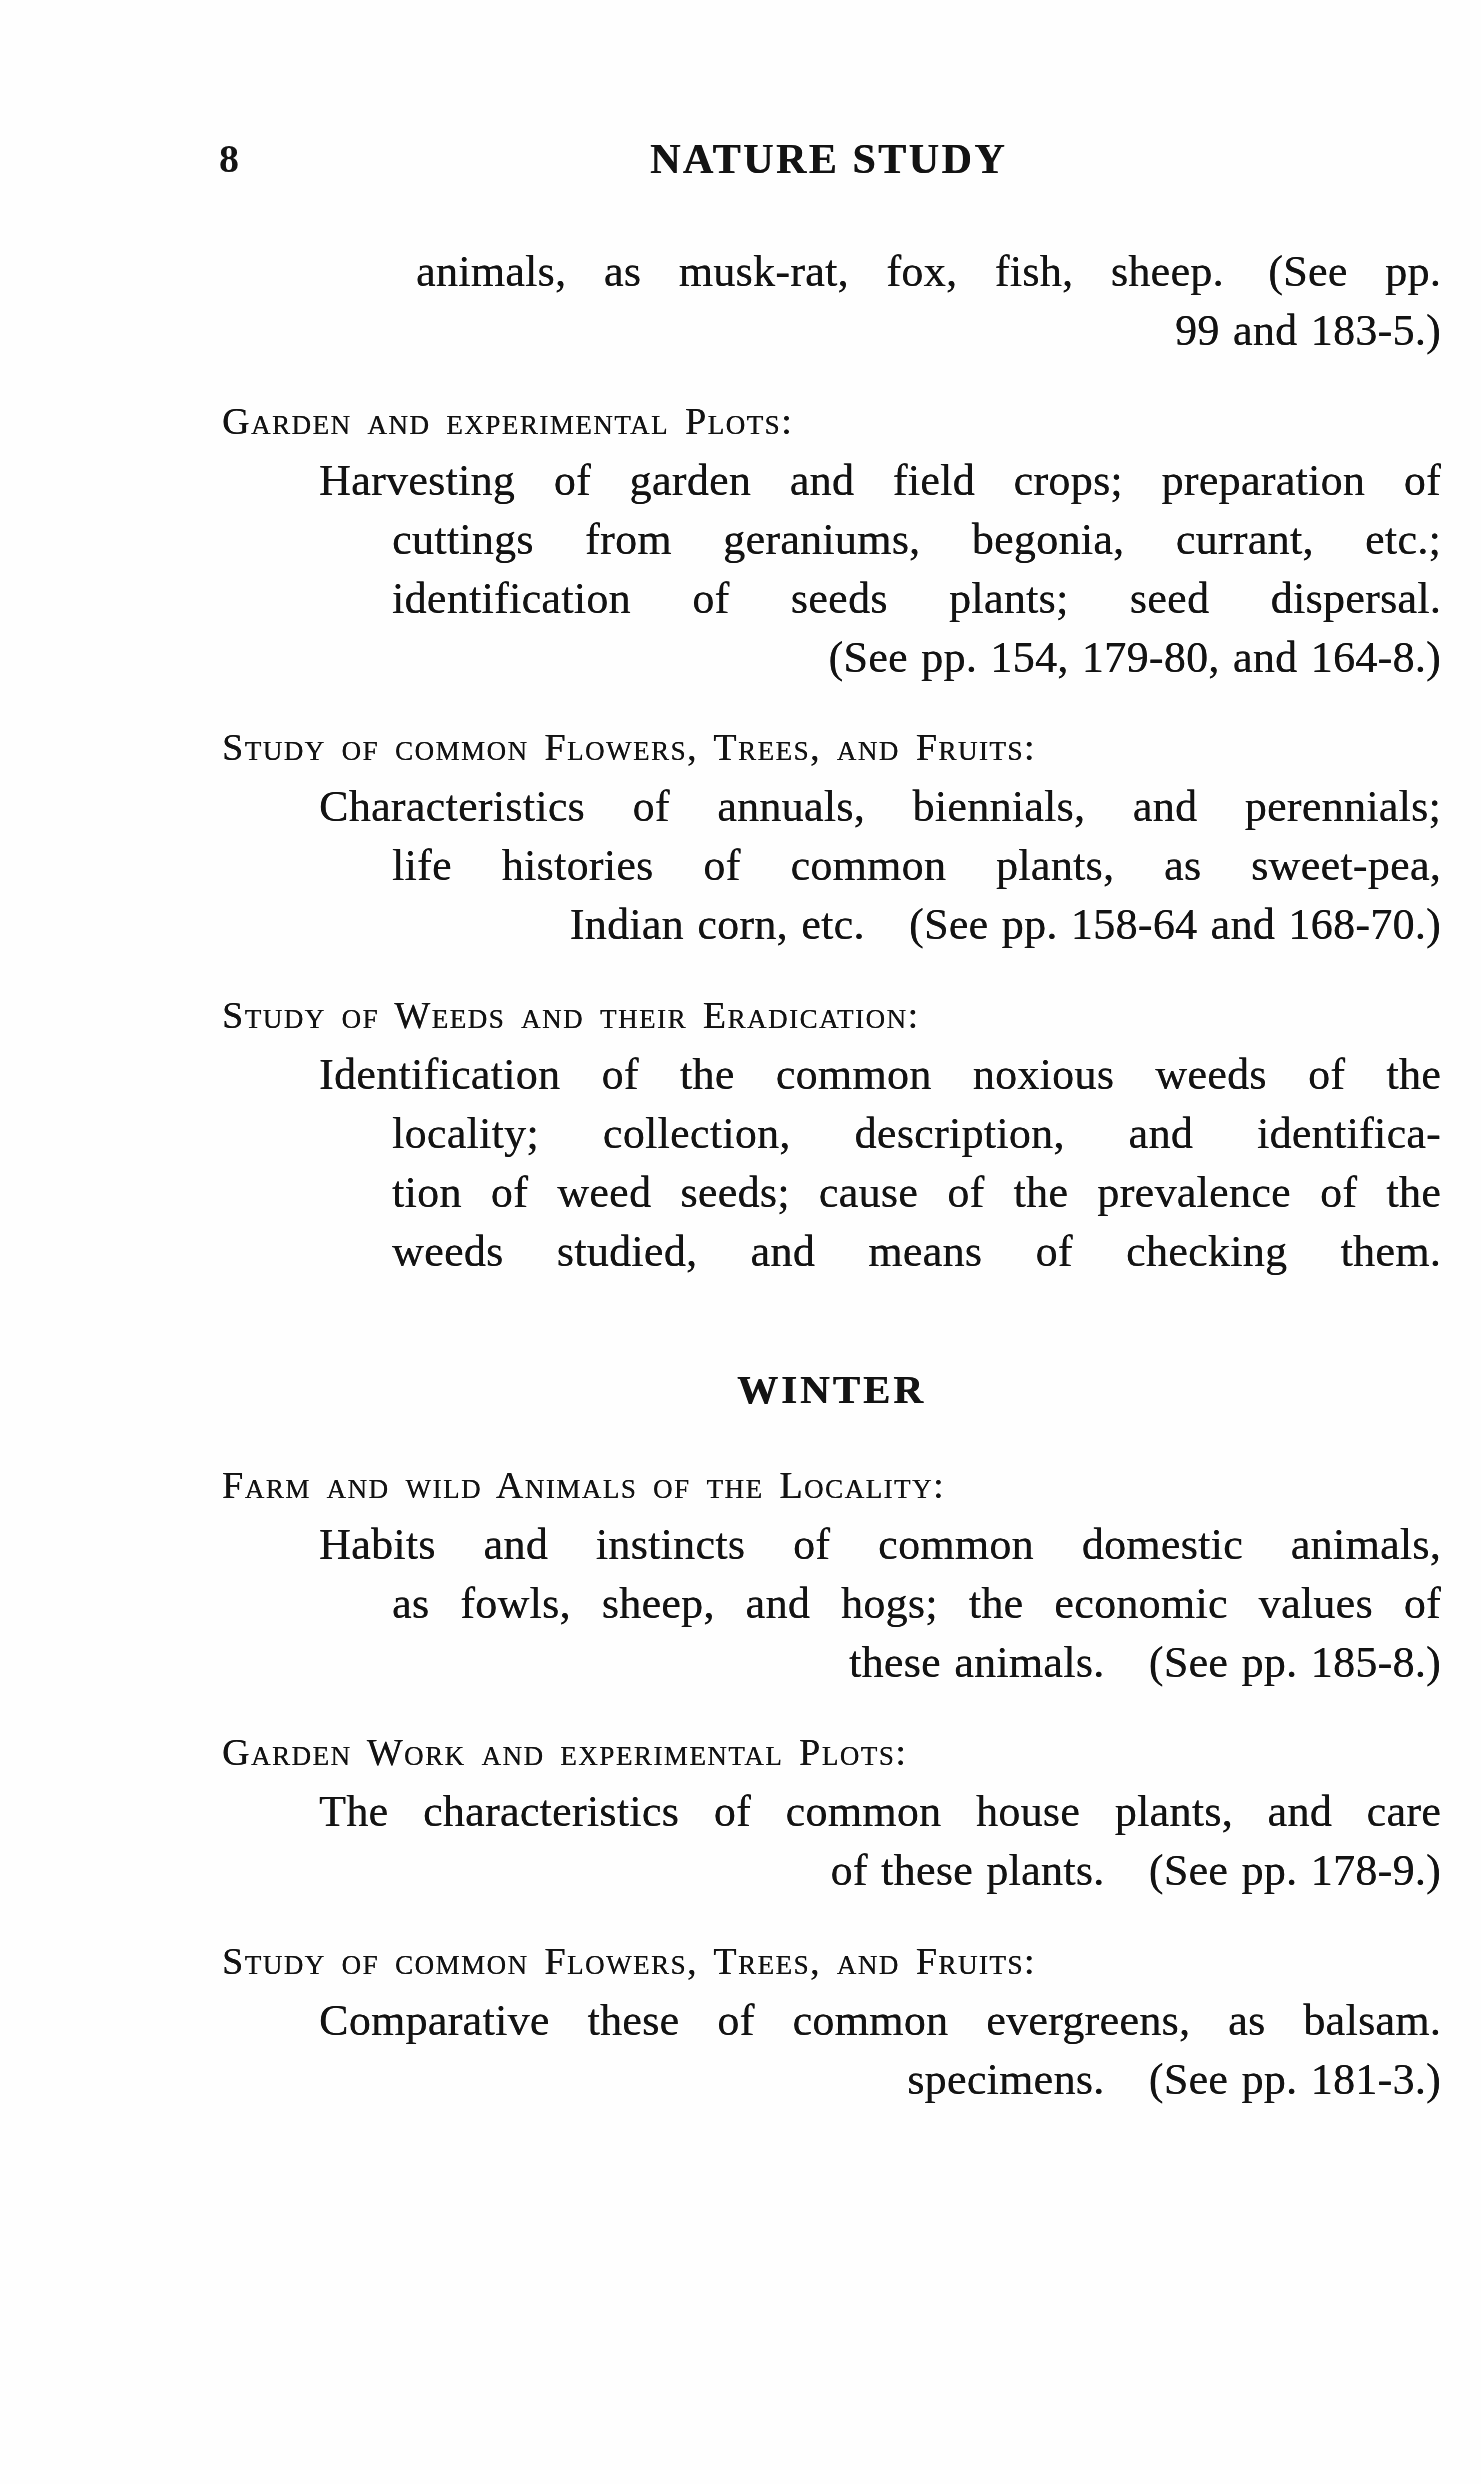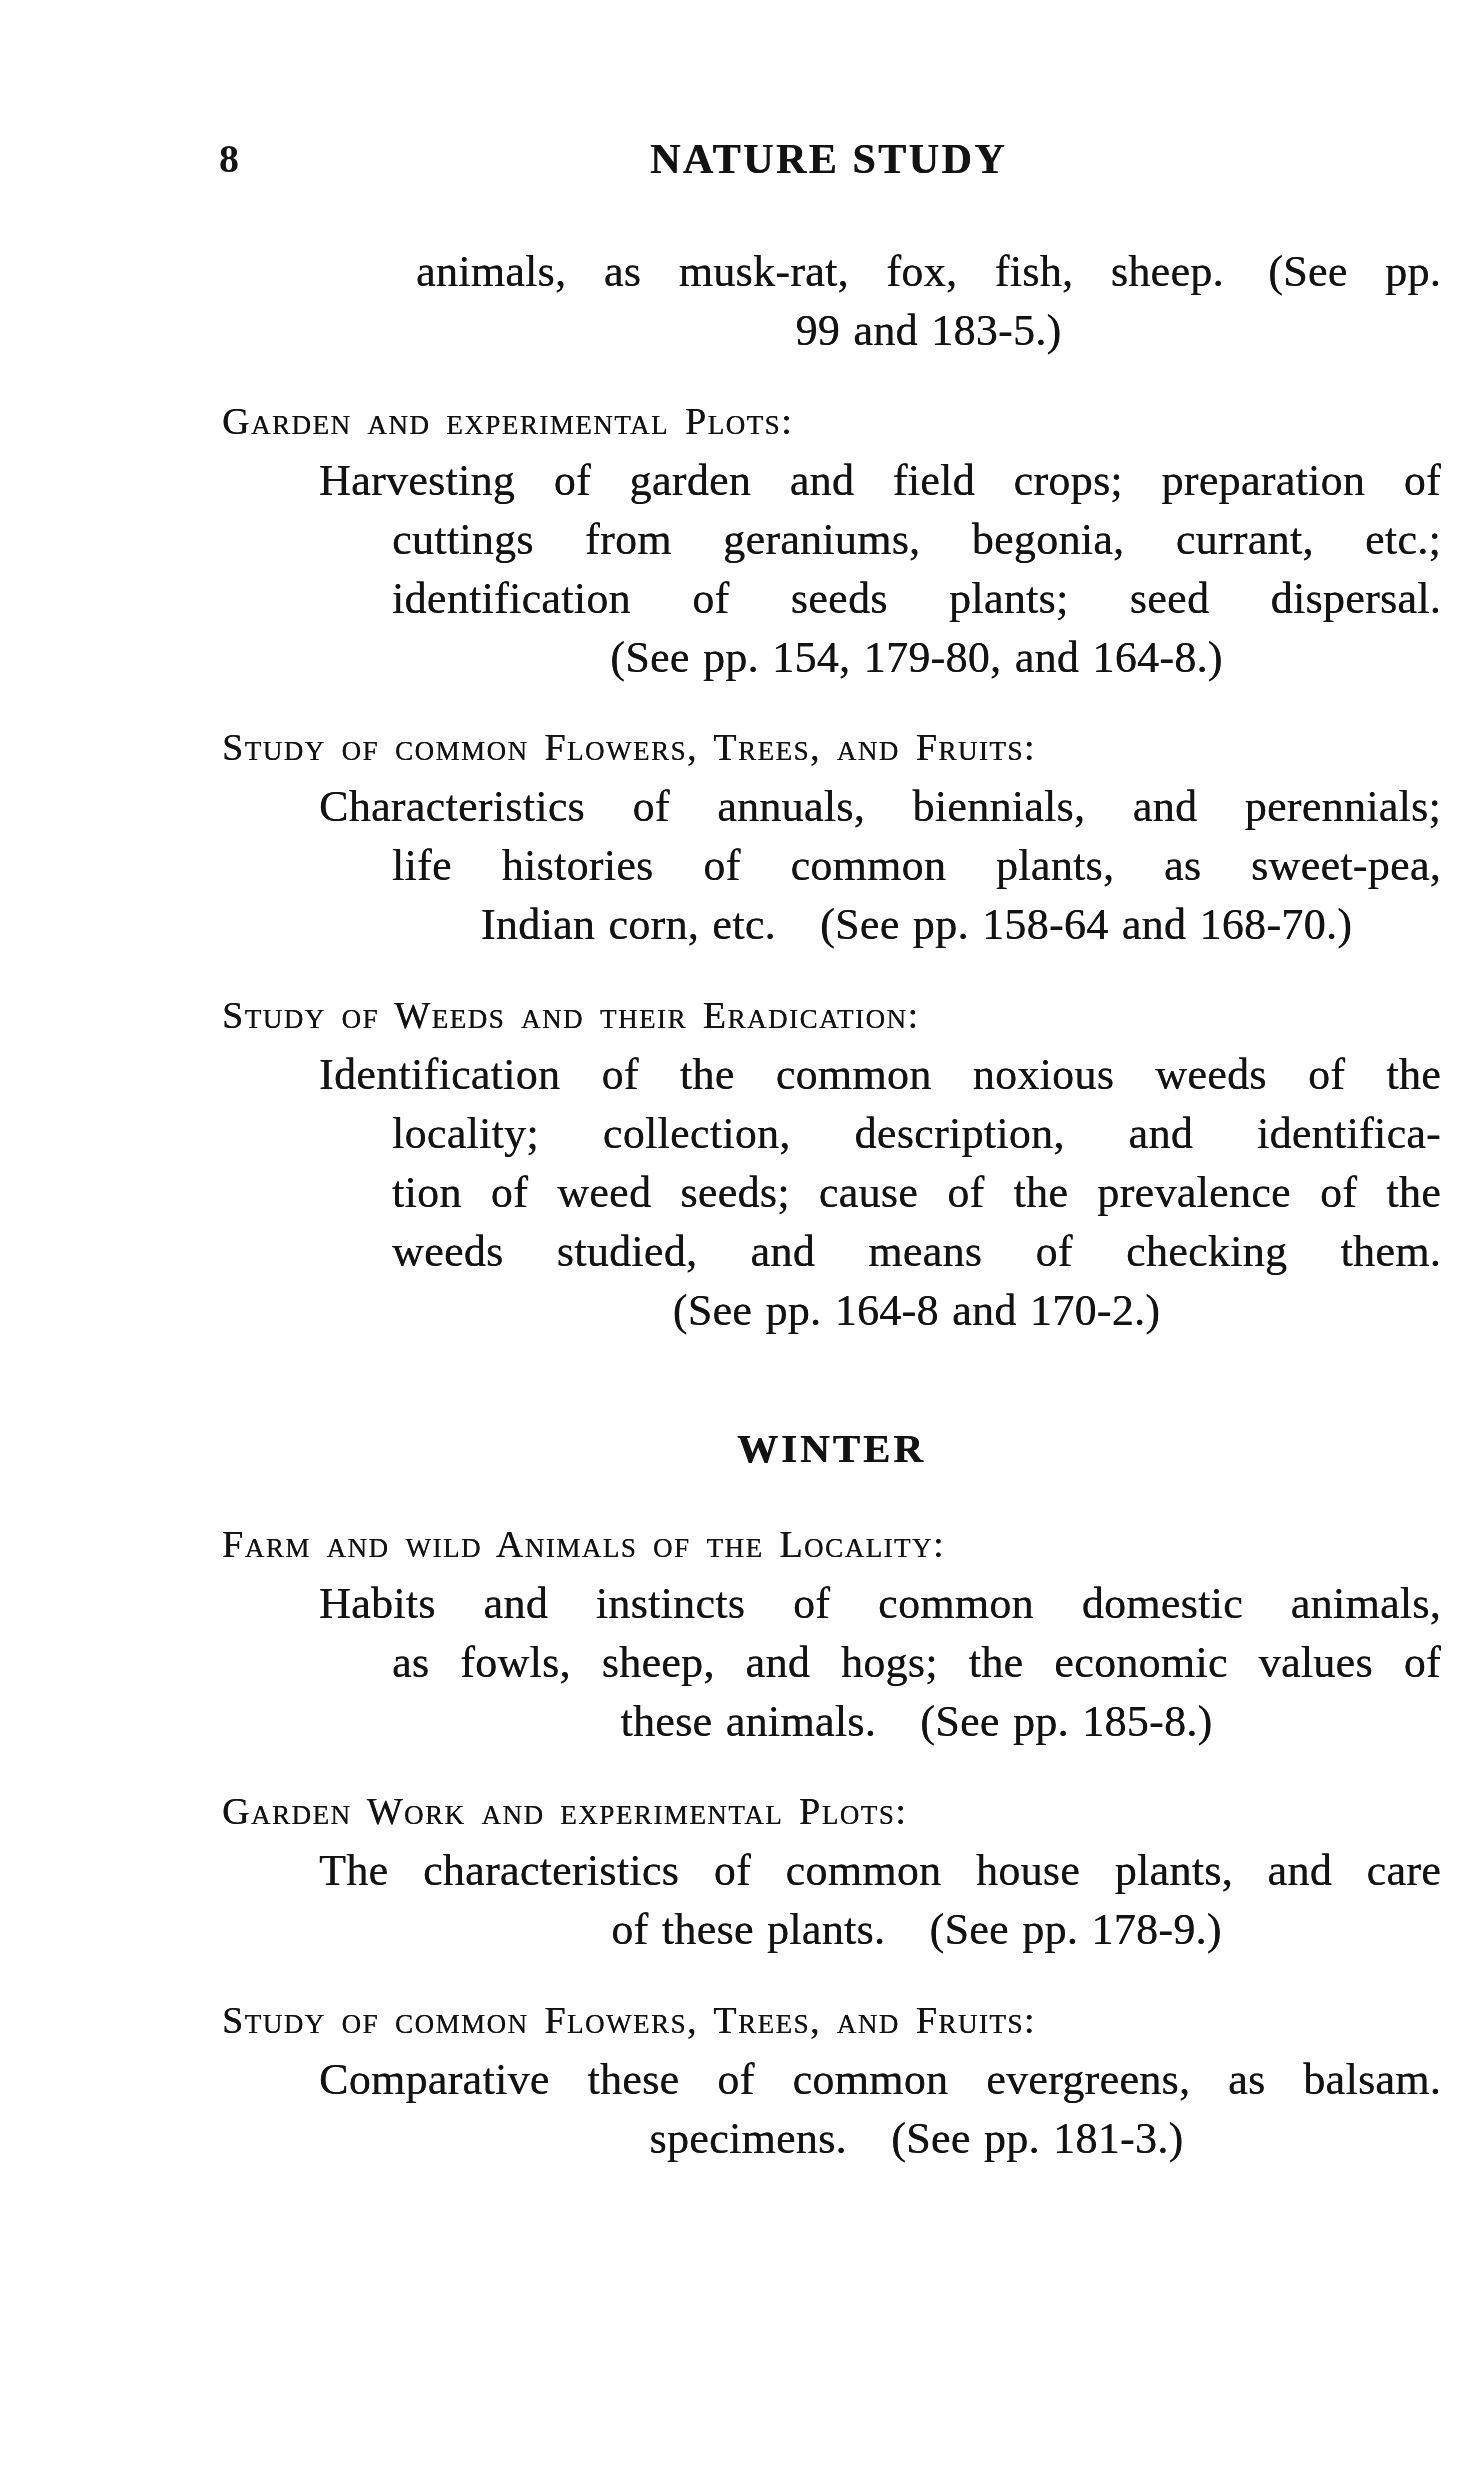--- a/index.html
+++ b/index.html
@@ -66,21 +66,21 @@
     word-spacing:2px;
     text-shadow:0.3px 0 currentColor;
   }
   .line.first{margin-left:97px;}
   .line.cont{margin-left:170px;}
   .line.intro-indent{margin-left:194px;}
   .line.justify{
     text-align:justify;
     text-align-last:justify;
   }
-  .line.last{text-align:center;}
+  .line.last{text-align:right;}
   .season{
     margin-top:79px;
     margin-bottom:5.9px;
     text-align:center;
     font-size:41px;
     font-weight:700;
     letter-spacing:3px;
     line-height:59px;
     text-shadow:0.4px 0 currentColor;
   }
@@ -110,21 +110,20 @@
         <div class="line first justify">Characteristics of annuals, biennials, and perennials;</div>
         <div class="line cont justify">life histories of common plants, as sweet-pea,</div>
         <div class="line cont last">Indian corn, etc. (See pp. 158-64 and 168-70.)</div>
       </div>
       <div class="entry">
         <div class="entry-heading">Study of Weeds and their Eradication:</div>
         <div class="line first justify">Identification of the common noxious weeds of the</div>
         <div class="line cont justify">locality; collection, description, and identifica-</div>
         <div class="line cont justify">tion of weed seeds; cause of the prevalence of the</div>
         <div class="line cont justify">weeds studied, and means of checking them.</div>
-        <div class="line cont last">(See pp. 164-8 and 170-2.)</div>
       </div>
       <div class="season">WINTER</div>
       <div class="entry">
         <div class="entry-heading">Farm and wild Animals of the Locality:</div>
         <div class="line first justify">Habits and instincts of common domestic animals,</div>
         <div class="line cont justify">as fowls, sheep, and hogs; the economic values of</div>
         <div class="line cont last">these animals. (See pp. 185-8.)</div>
       </div>
       <div class="entry">
         <div class="entry-heading">Garden Work and experimental Plots:</div>

